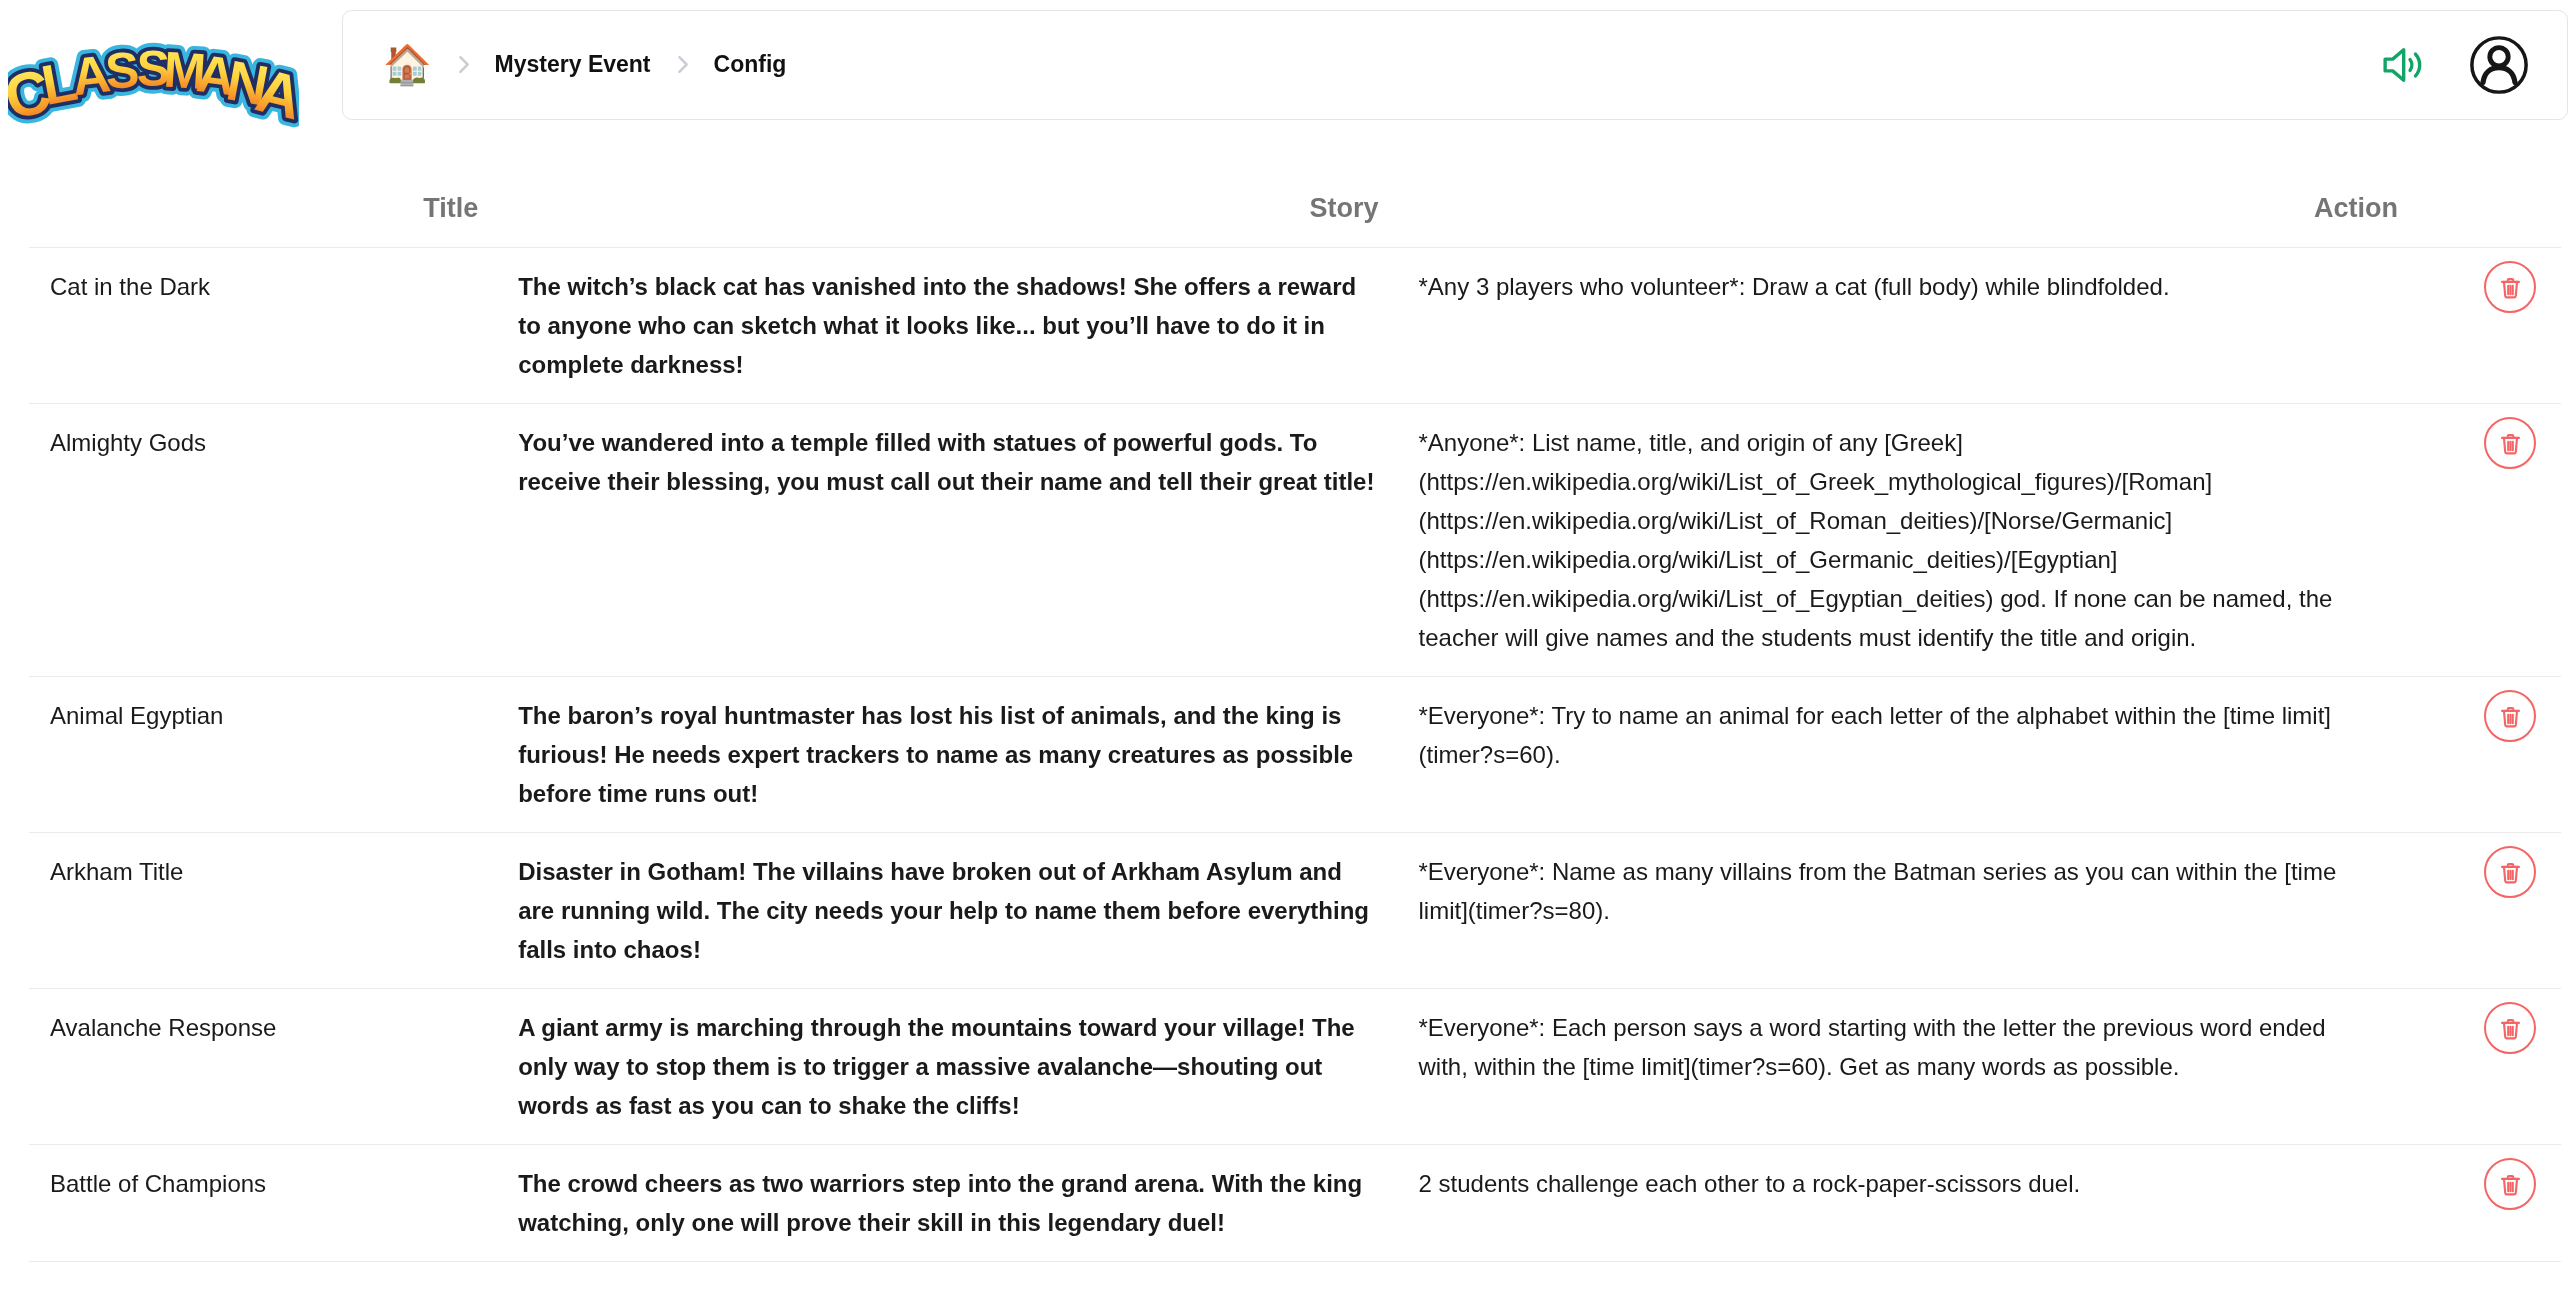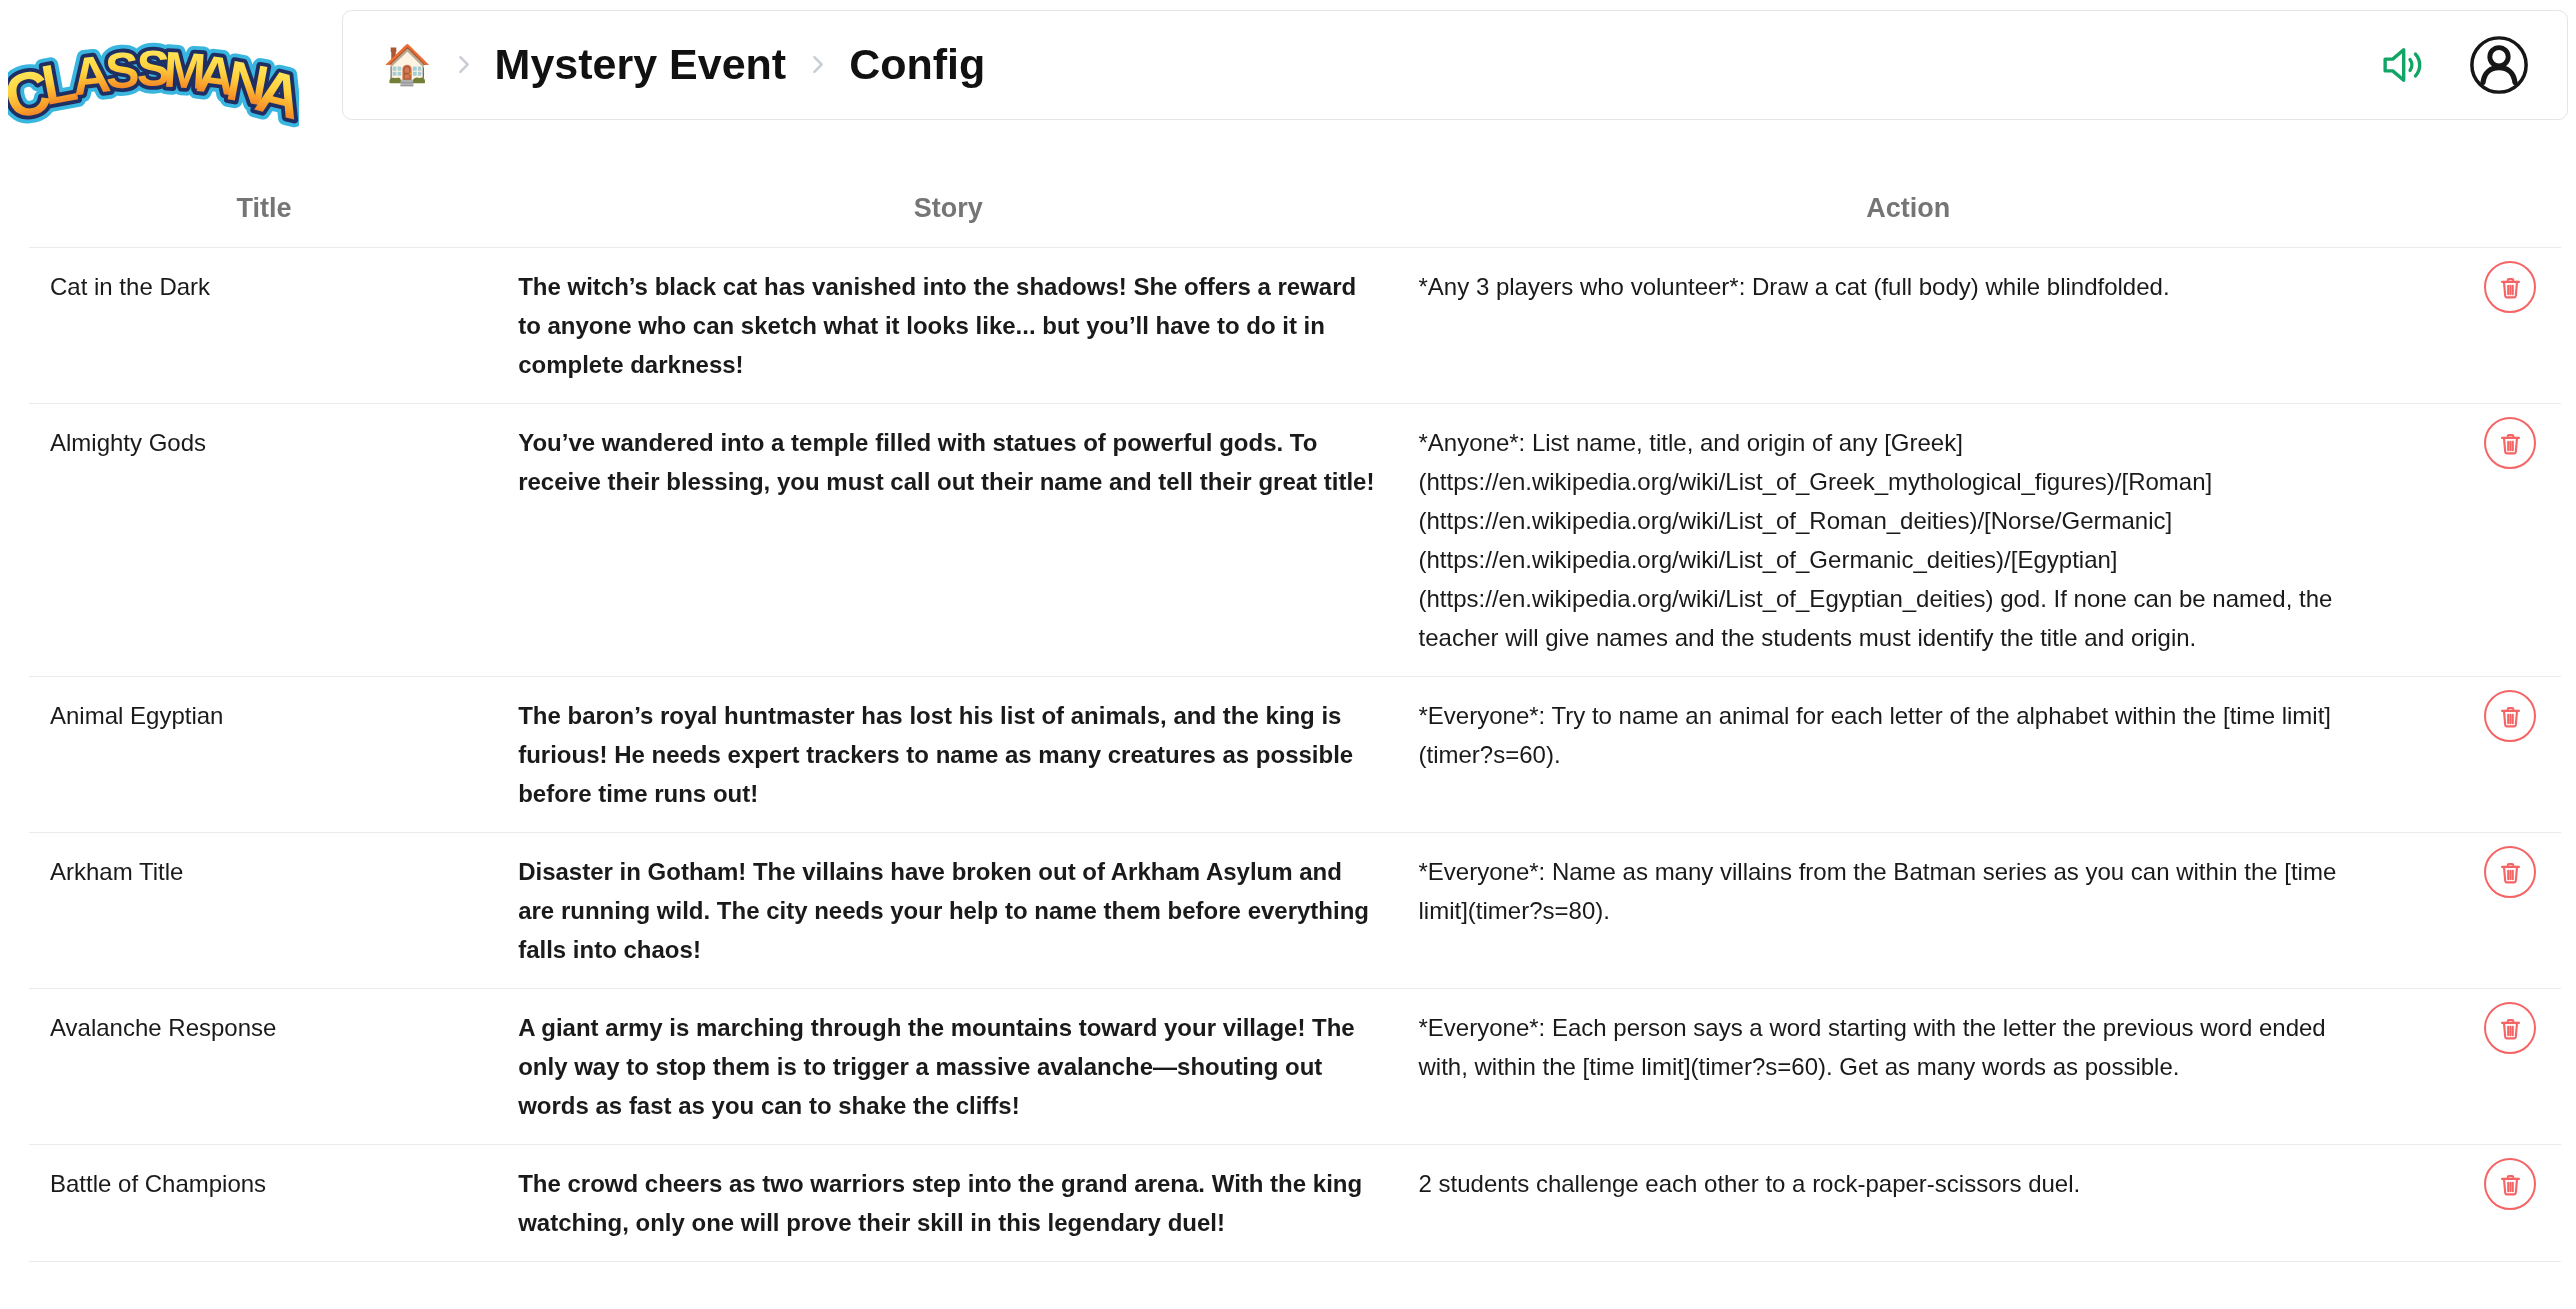--- a/index.html
+++ b/index.html
@@ -25,36 +25,36 @@
   .header-card{
     margin:9.6px 7.7px 0 342px;height:110px;
     border:1.9px solid #e5e5e5;border-radius:9.6px;
     display:flex;align-items:center;justify-content:space-between;
     padding:0 37px 0 40px;background:#fff;
   }
   .breadcrumb{display:flex;align-items:center;gap:19px;}
   .crumb-home{font-size:39px;line-height:1;cursor:pointer;}
   .crumb-sep{display:flex;align-items:center;}
   .crumb-sep svg{width:25px;height:25px;stroke:#c9ced6;fill:none;stroke-width:2.4;stroke-linecap:round;stroke-linejoin:round;}
-  .crumb-label{font-size:43px;font-weight:700;color:#111;white-space:nowrap;}
+  .crumb-label{font-size:23px;font-weight:700;color:#111;white-space:nowrap;}
   .crumb-link{cursor:pointer;}
 
   .header-icons{display:flex;align-items:center;gap:39px;}
   .icon-btn{background:none;border:none;padding:0;cursor:pointer;display:flex;align-items:center;}
   .vol-icon svg{width:54px;height:54px;stroke:var(--green);fill:none;stroke-width:4;stroke-linecap:round;stroke-linejoin:round;}
   .profile-icon svg{width:62px;height:62px;stroke:#161616;fill:none;stroke-linecap:round;}
 
   
   .table-wrap{margin-top:33px;}
   table{
     width:2532px;margin-left:29px;border-collapse:collapse;table-layout:fixed;
   }
   col.c-title{width:468px;} col.c-story{width:900px;} col.c-action{width:1019px;} col.c-del{width:144px;}
   th{
-    text-align:center;font-size:27px;font-weight:600;color:var(--hdr-text);
+    text-align:right;font-size:27px;font-weight:600;color:var(--hdr-text);
     padding:19px 19px 23px 21px;border-bottom:1.9px solid var(--border);
   }
   td{
     vertical-align:top;font-size:24px;line-height:39px;color:var(--ink);
     padding:19px 19px 19px 21px;border-bottom:1.9px solid var(--border);
     overflow-wrap:anywhere;
   }
   td.cell-story{padding-right:13.5px;font-weight:bold;}
   td.cell-action{padding-right:58px;}
   td.cell-delete{text-align:right;padding-right:25px;padding-top:13.5px;}

